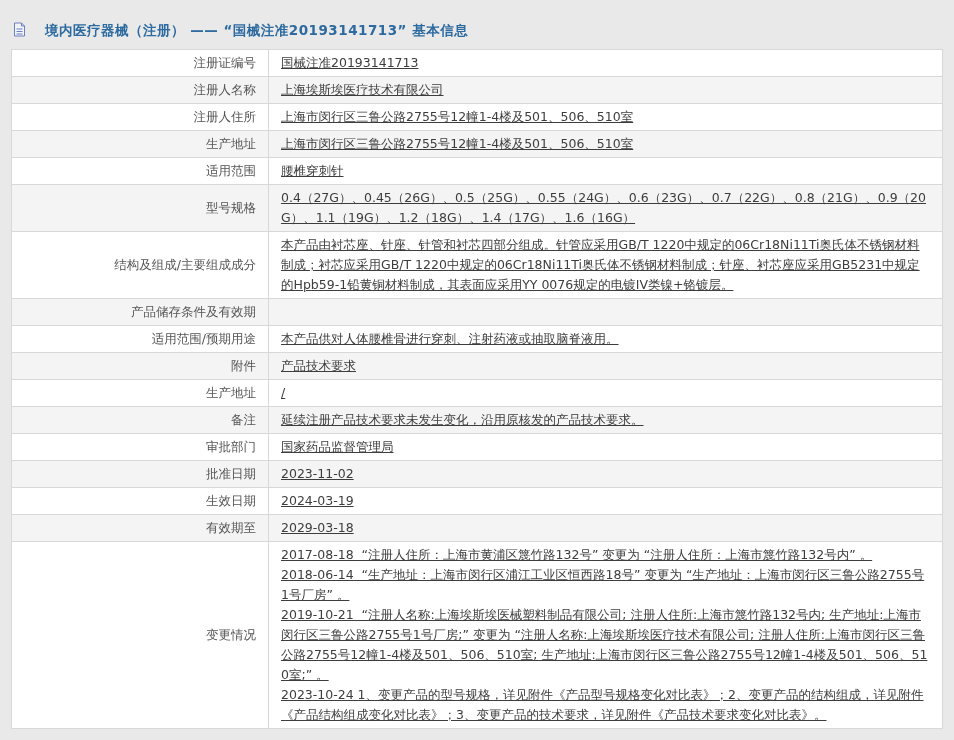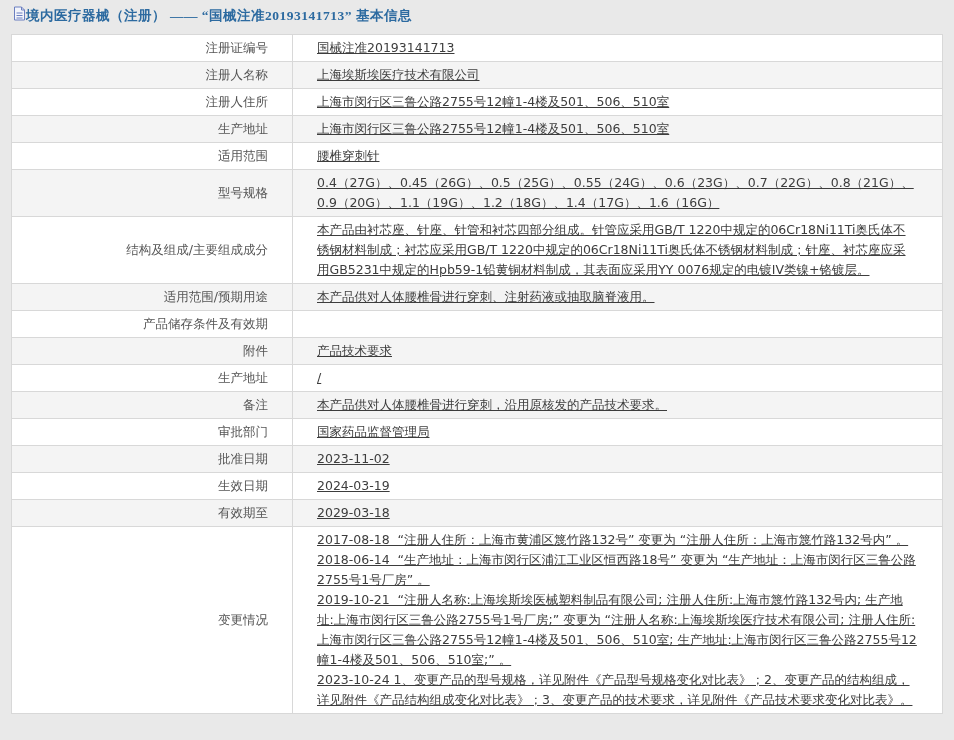--- a/index.html
+++ b/index.html
@@ -7,42 +7,41 @@
     width: 954px; height: 740px;
     background: #e9e9e9;
     font-family: "DejaVu Sans", "Liberation Sans", sans-serif;
     font-size: 12.5px;
     color: #3d3d3d;
     overflow: hidden;
   }
   .page-header {
     display: flex;
     align-items: center;
-    gap: 0;
-    padding: 6px 0 9px 13px;
-    font-family: Liberation Serif, serif;
+    gap: 19px;
+    padding: 22px 0 9px 13px;
   }
   .doc-icon { flex: 0 0 auto; display: inline-block; }
   .page-title {
     color: #2c6aa0;
     font-size: 13.5px;
     font-weight: bold;
     letter-spacing: 0.5px;
   }
   table.info-table {
     border-collapse: collapse;
     width: 932px;
     margin: 0 11px;
     background: #ffffff;
     table-layout: fixed;
   }
   table.info-table tr:nth-child(even) { background: #f4f4f4; }
   table.info-table td {
     border: 1px solid #d8d8d8;
-    padding: 3px 24px;
+    padding: 3px 12px;
     line-height: 20px;
     vertical-align: middle;
     word-break: break-all;
   }
   td.label-cell {
     width: 232px;
     text-align: right;
     color: #555555;
   }
   td.value-cell { color: #3d3d3d; text-decoration: underline; }
@@ -88,38 +87,38 @@
       </tr>
       <tr>
         <td class="label-cell"><span>型号规格</span></td>
         <td class="value-cell">0.4（27G）、0.45（26G）、0.5（25G）、0.55（24G）、0.6（23G）、0.7（22G）、0.8（21G）、0.9（20G）、1.1（19G）、1.2（18G）、1.4（17G）、1.6（16G）</td>
       </tr>
       <tr>
         <td class="label-cell"><span>结构及组成/主要组成成分</span></td>
         <td class="value-cell">本产品由衬芯座、针座、针管和衬芯四部分组成。针管应采用GB/T 1220中规定的06Cr18Ni11Ti奥氏体不锈钢材料制成；衬芯应采用GB/T 1220中规定的06Cr18Ni11Ti奥氏体不锈钢材料制成；针座、衬芯座应采用GB5231中规定的Hpb59-1铅黄铜材料制成，其表面应采用YY 0076规定的电镀IV类镍+铬镀层。</td>
       </tr>
       <tr>
+        <td class="label-cell"><span>产品储存条件及有效期</span></td>
+        <td class="value-cell"></td>
+      </tr>
+      <tr>
         <td class="label-cell"><span>适用范围/预期用途</span></td>
         <td class="value-cell">本产品供对人体腰椎骨进行穿刺、注射药液或抽取脑脊液用。</td>
-      </tr>
-      <tr>
-        <td class="label-cell"><span>产品储存条件及有效期</span></td>
-        <td class="value-cell"></td>
       </tr>
       <tr>
         <td class="label-cell"><span>附件</span></td>
         <td class="value-cell">产品技术要求</td>
       </tr>
       <tr>
         <td class="label-cell"><span>生产地址</span></td>
         <td class="value-cell">/</td>
       </tr>
       <tr>
         <td class="label-cell"><span>备注</span></td>
-        <td class="value-cell">本产品供对人体腰椎骨进行穿刺，沿用原核发的产品技术要求。</td>
+        <td class="value-cell">延续注册产品技术要求未发生变化，沿用原核发的产品技术要求。</td>
       </tr>
       <tr>
         <td class="label-cell"><span>审批部门</span></td>
         <td class="value-cell">国家药品监督管理局</td>
       </tr>
       <tr>
         <td class="label-cell"><span>批准日期</span></td>
         <td class="value-cell">2023-11-02</td>
       </tr>
       <tr>

